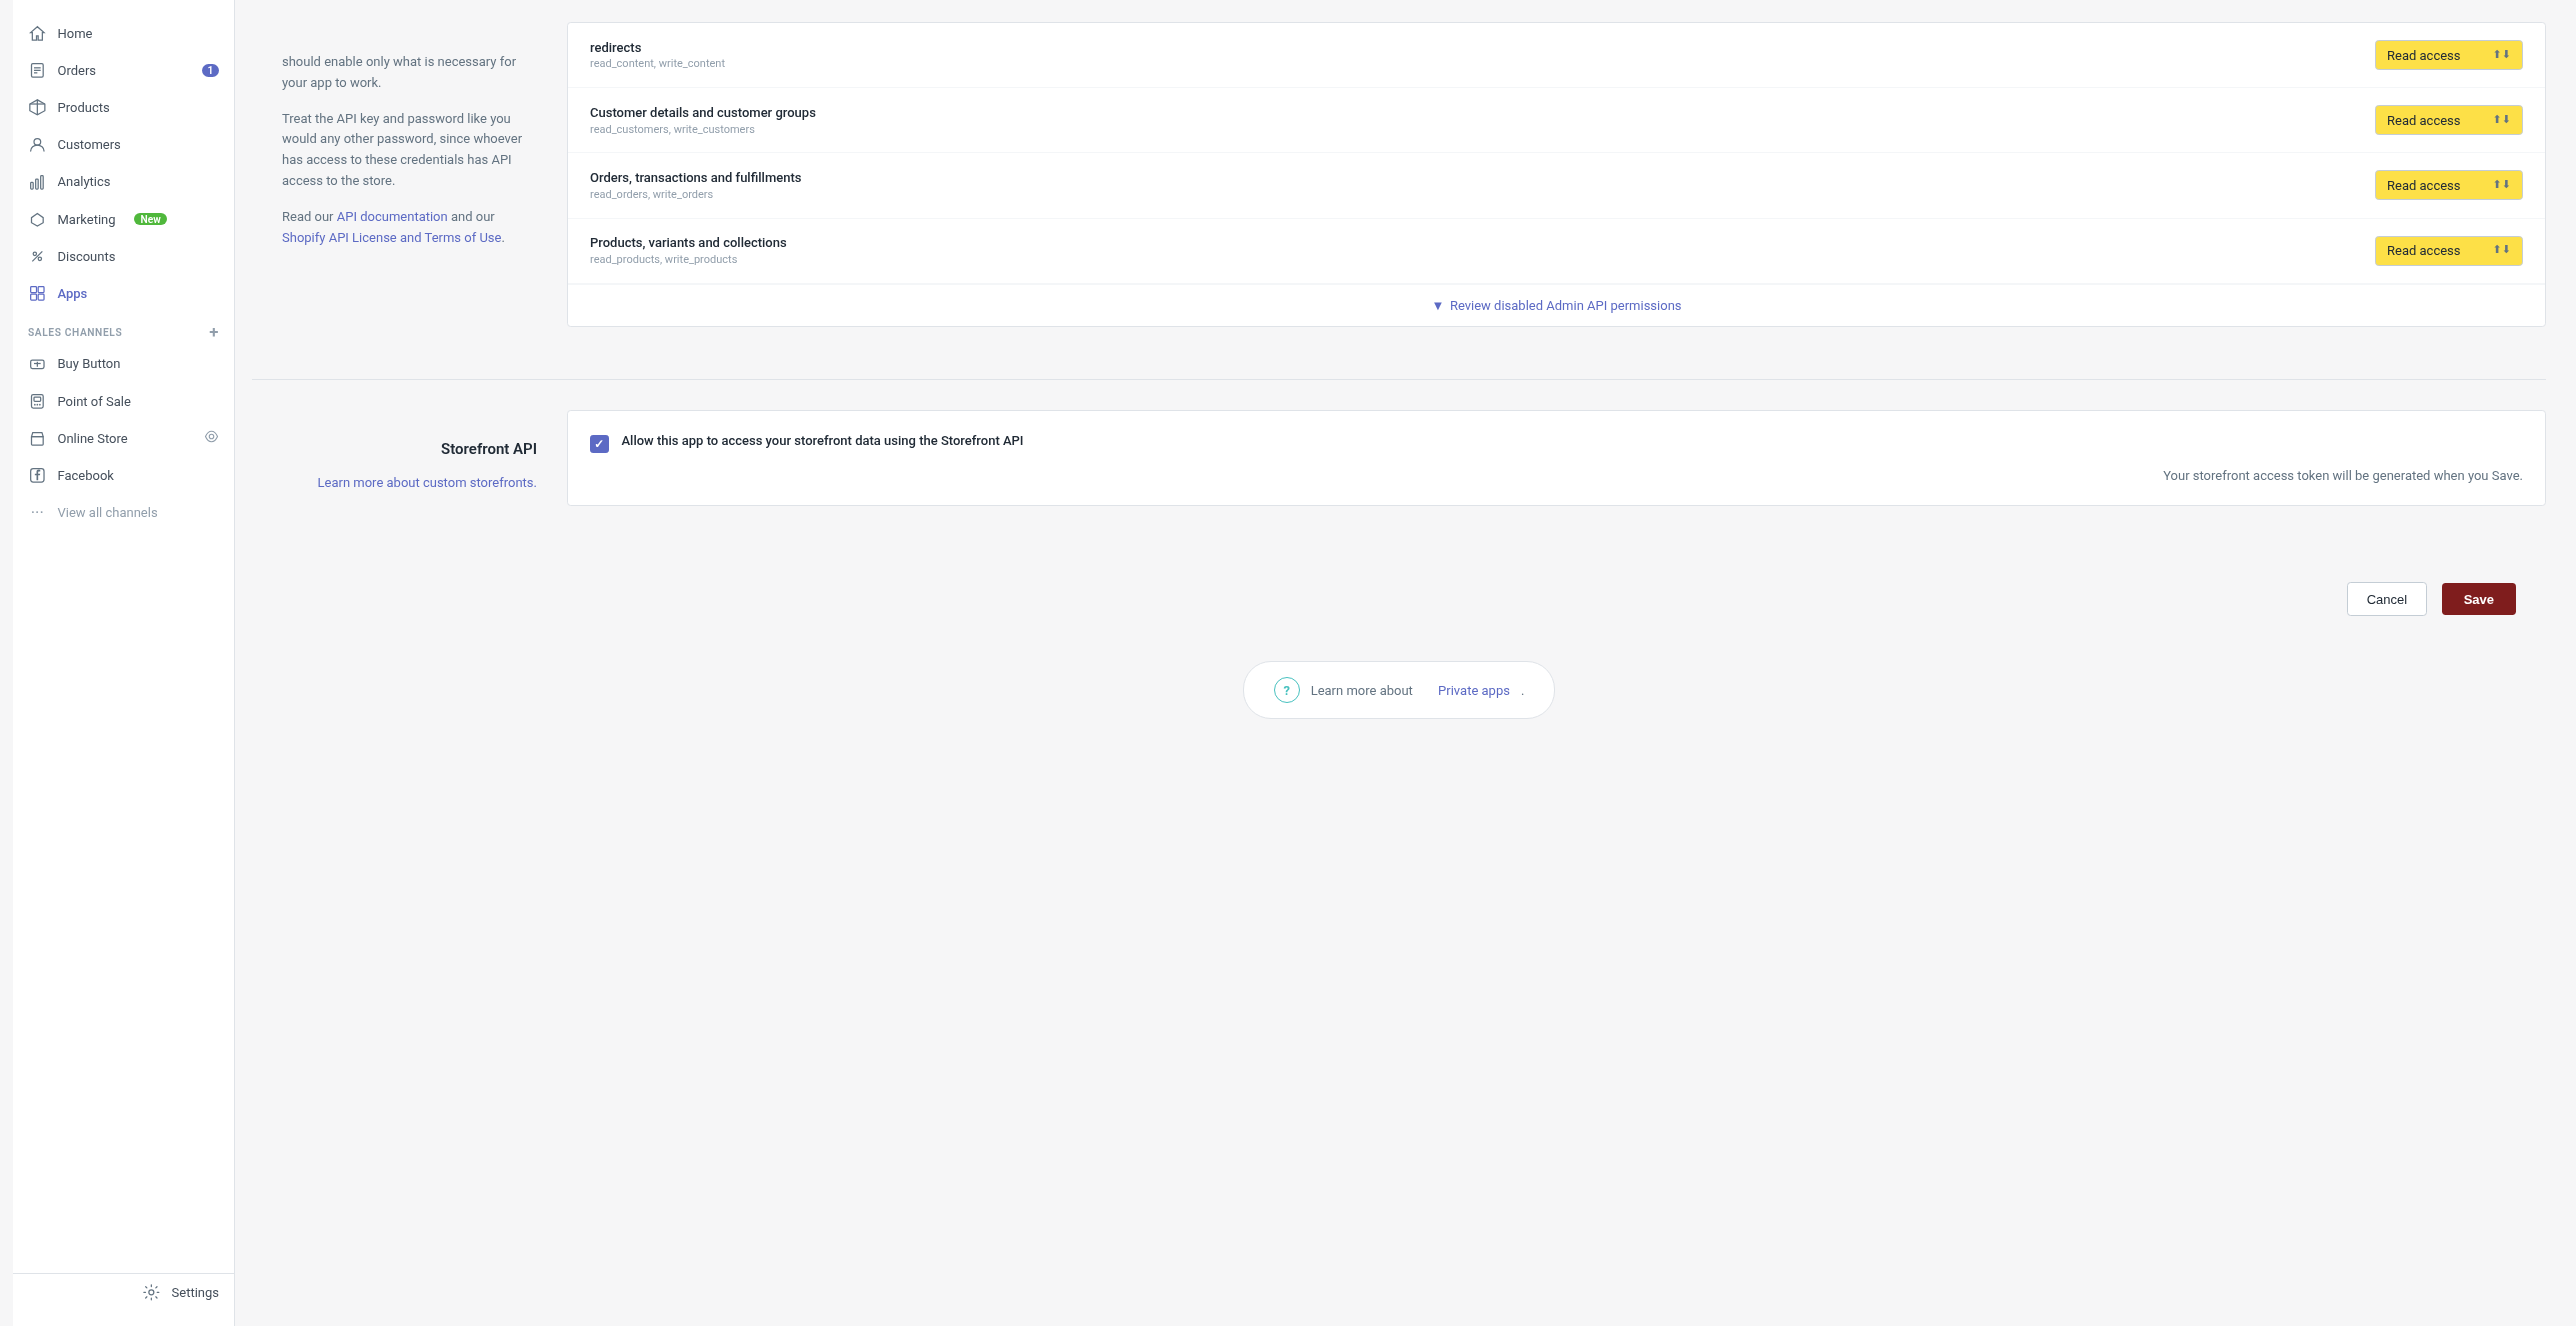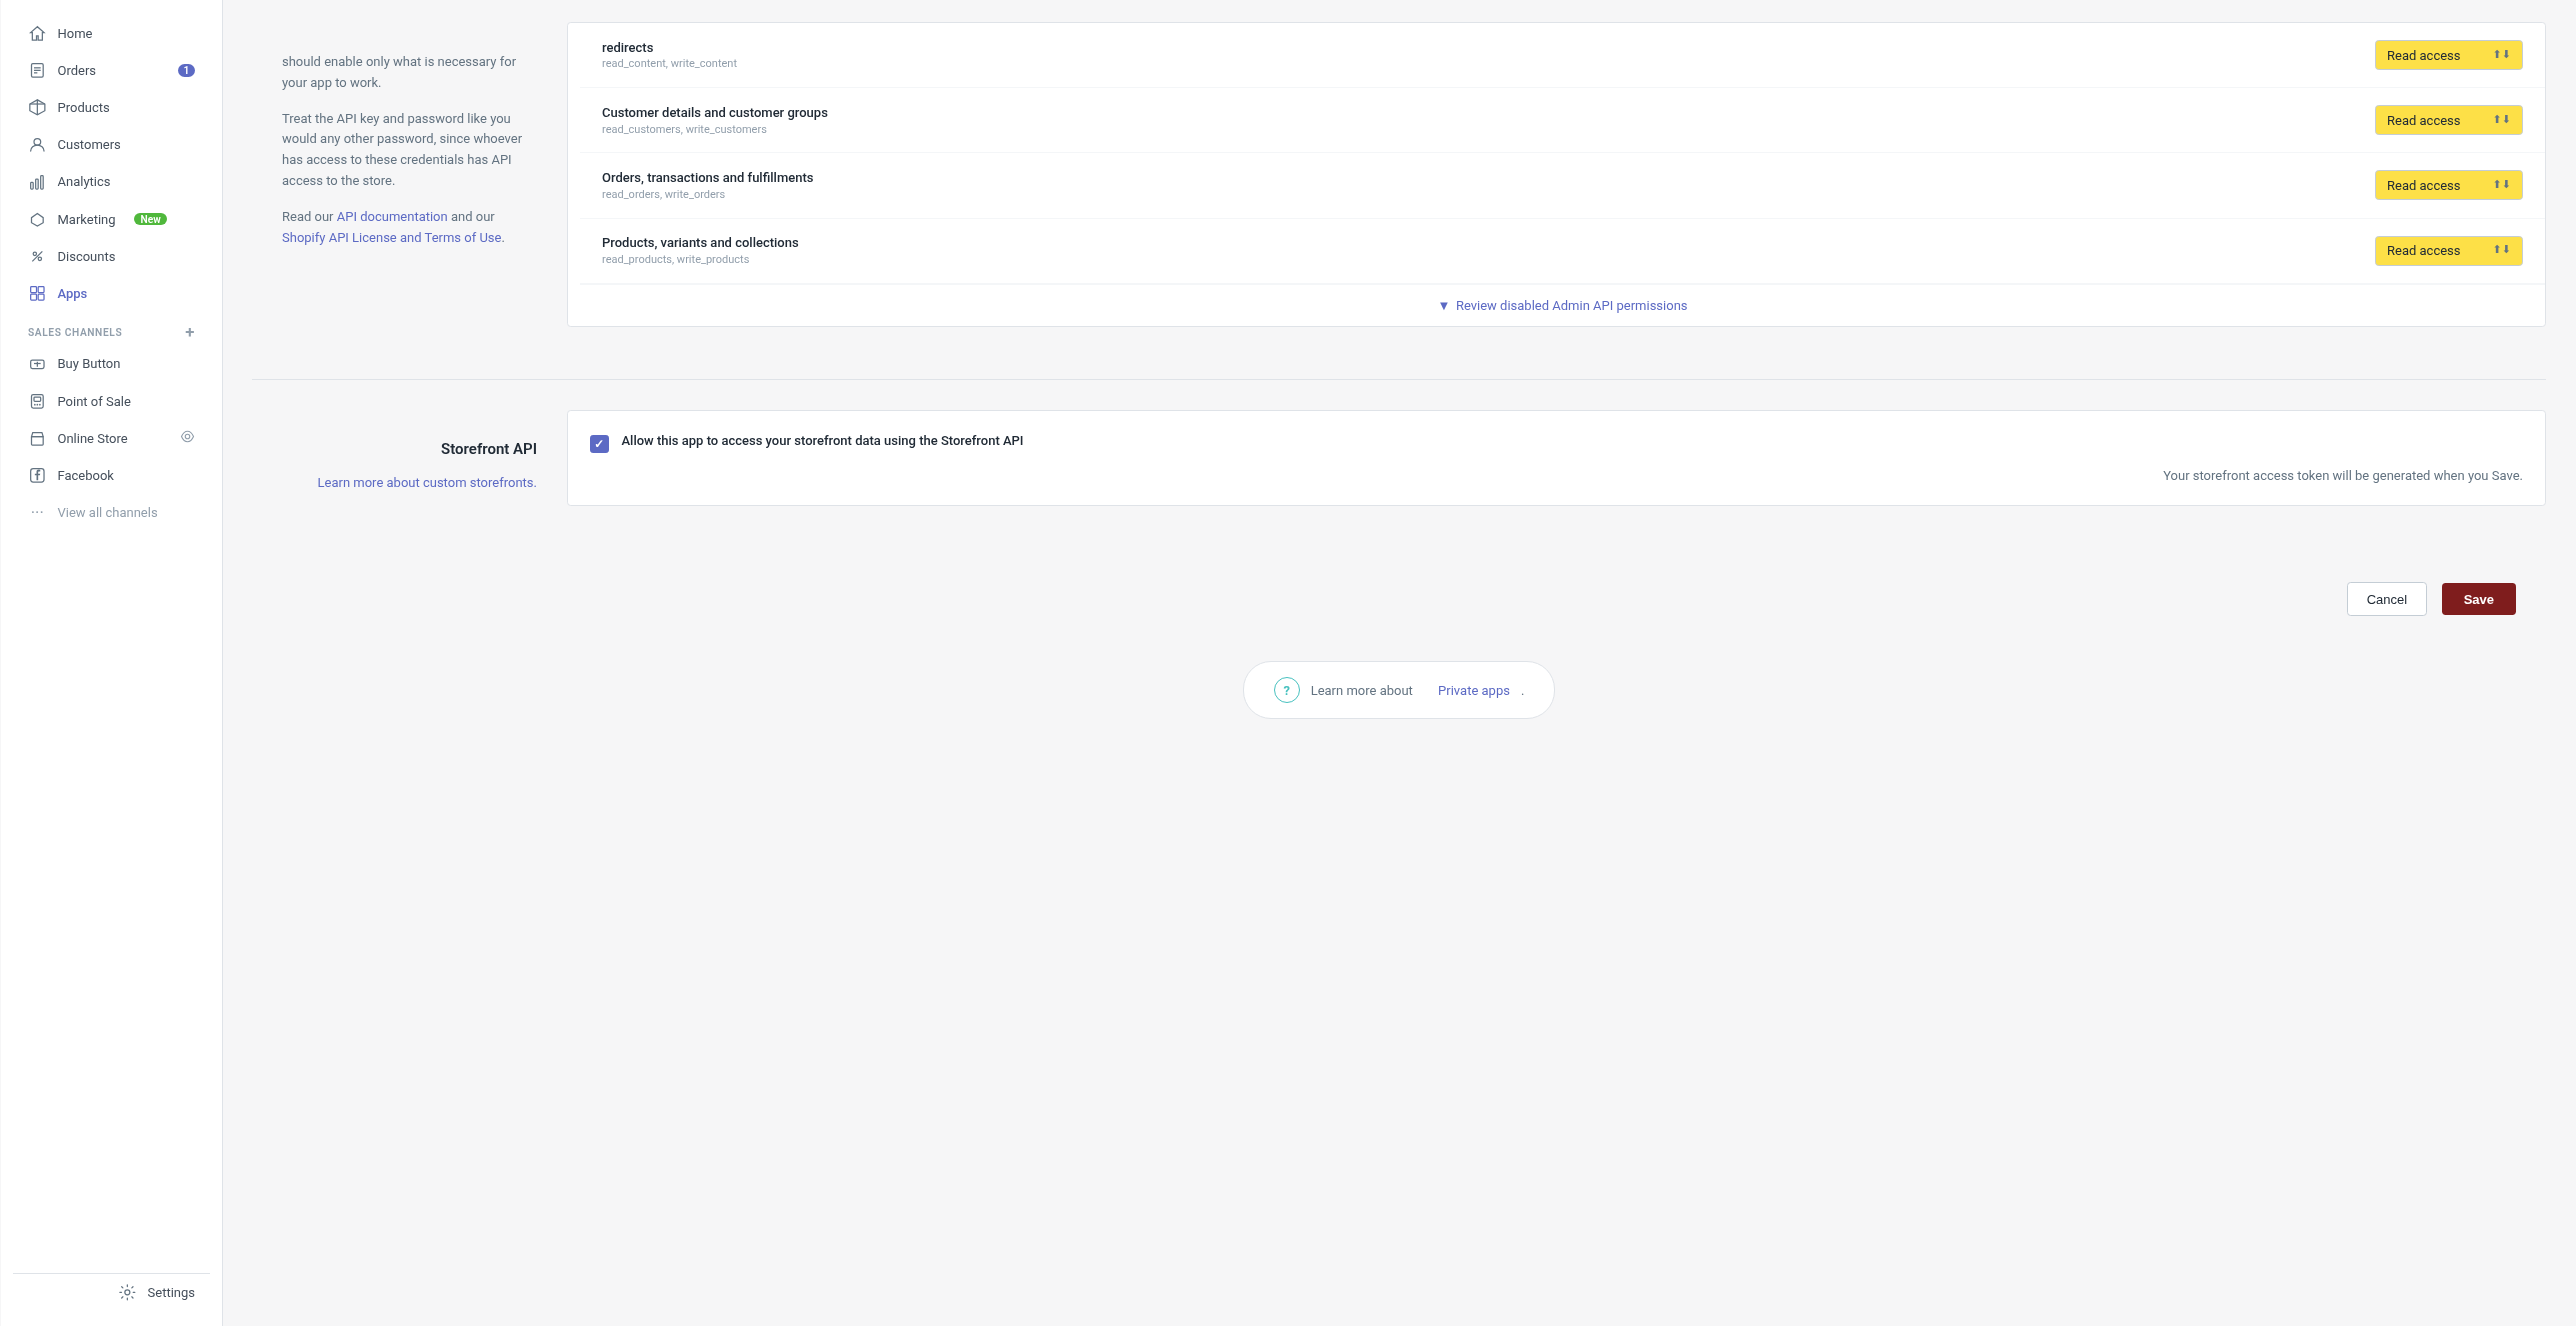--- a/index.html
+++ b/index.html
@@ -13,25 +13,25 @@
     }
 
     
     .sidebar {
       width: 222px;
       min-width: 222px;
       background: #fff;
       border-right: 0.9px solid #dfe3e8;
       display: flex;
       flex-direction: column;
-      padding: 15px 12px;
+      padding: 15px 0;
       height: 100vh;
       position: fixed;
       top: 0;
-      left: 1px;
+      left: 13px;
     }
     .sidebar-nav {
       flex: 1;
       overflow-y: auto;
     }
     .nav-item {
       display: flex;
       align-items: center;
       padding: 9.3px 15px;
       cursor: pointer;
@@ -106,21 +106,20 @@
       padding: 30px 30px 30px 30px;
       flex-shrink: 0;
     }
 
     
     .permissions-card {
       background: #fff;
       border: 0.9px solid #dfe3e8;
       border-radius: 3.7px;
       margin-bottom: 22px;
-      padding-left: 12px;
     }
 
     .permission-row {
       display: flex;
       align-items: center;
       justify-content: space-between;
       padding: 16.7px 22px;
       border-bottom: 0.9px solid #f4f6f8;
     }
     .permission-row:last-of-type {

